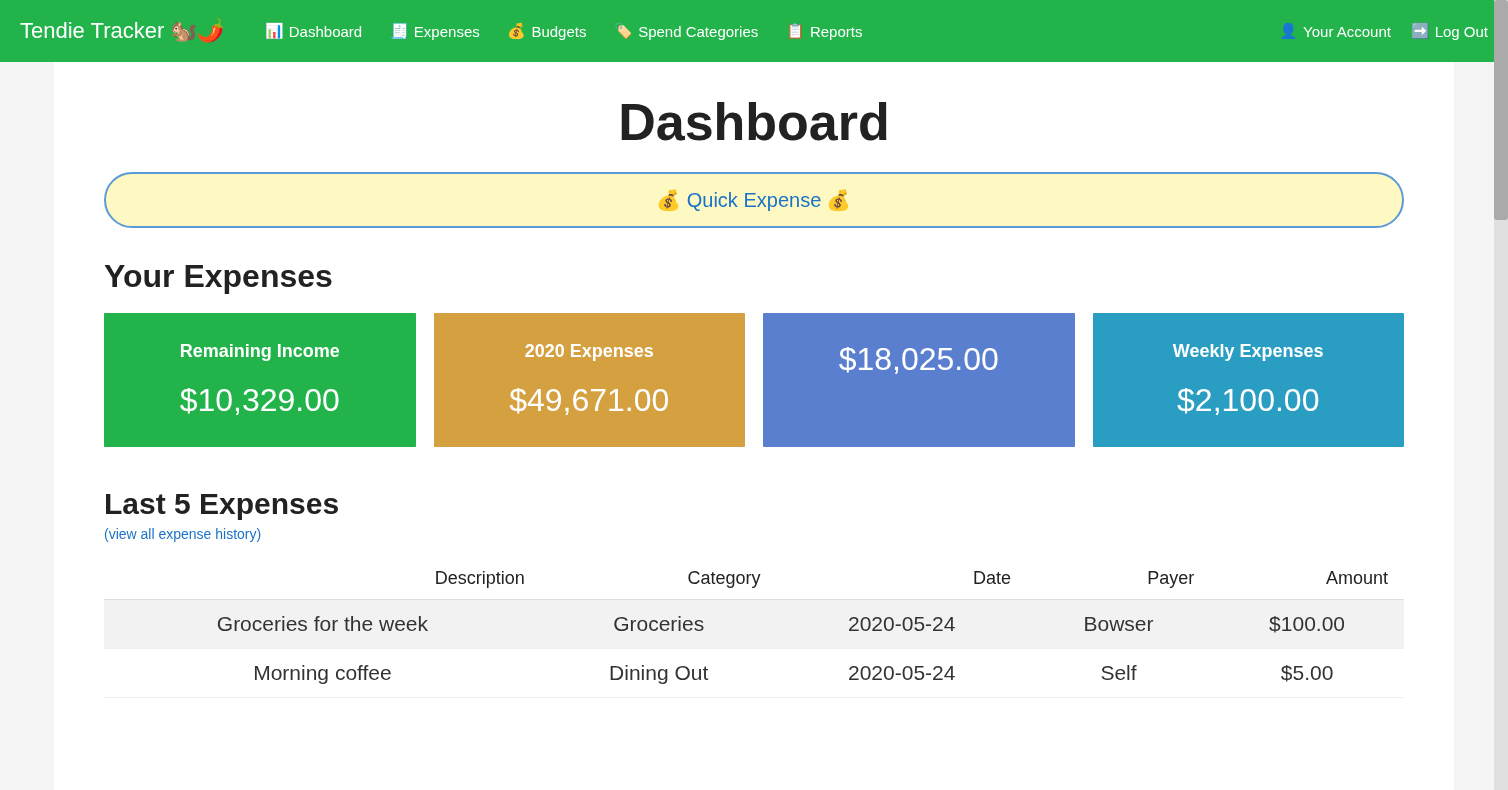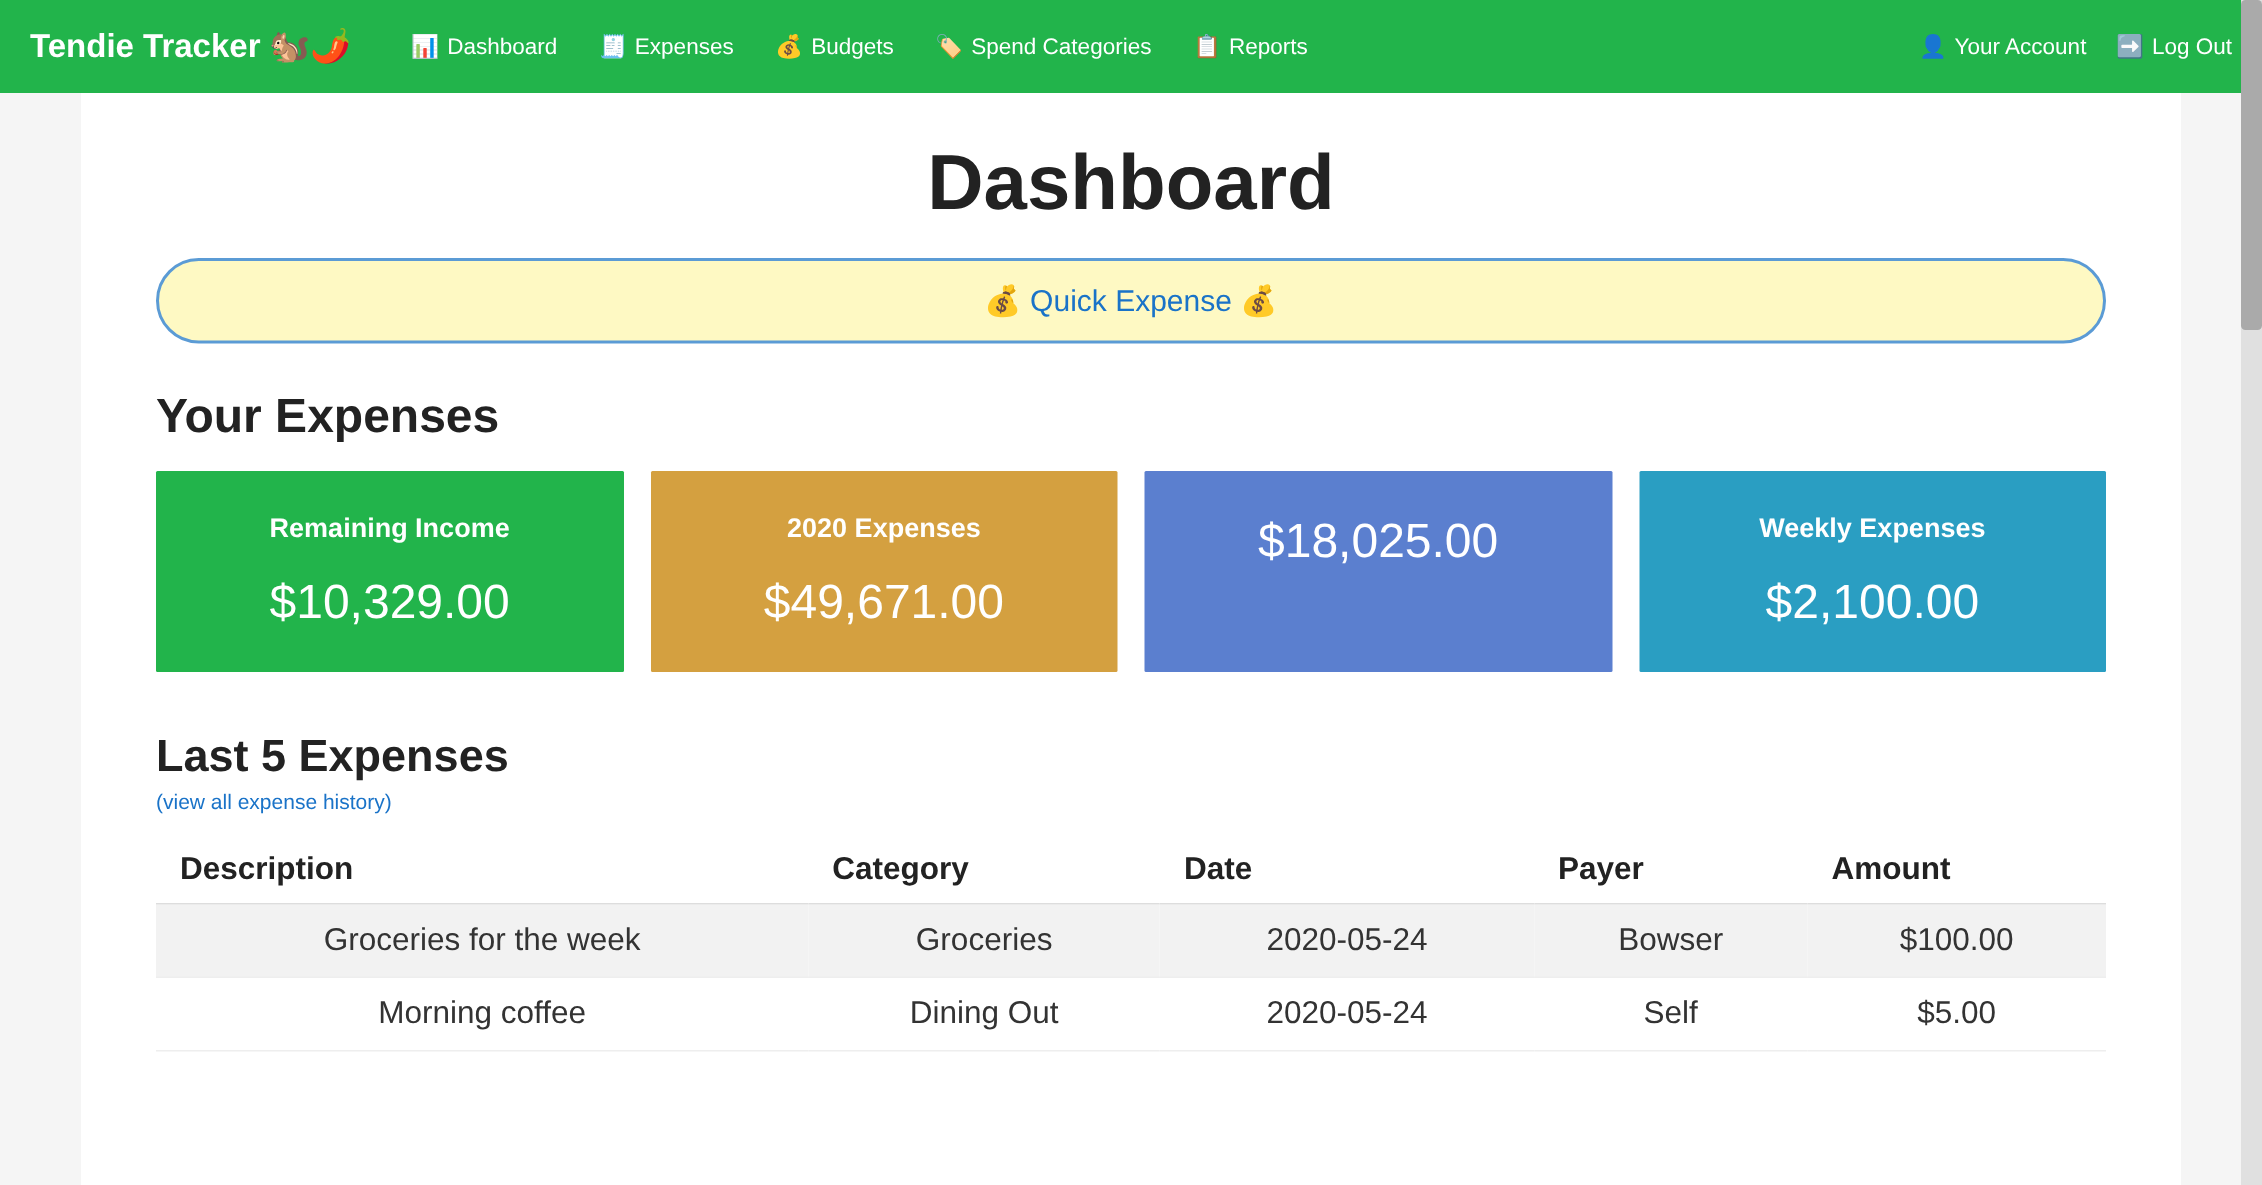--- a/index.html
+++ b/index.html
@@ -9,21 +9,21 @@
     nav {
       background: #22b44b;
       display: flex;
       align-items: center;
       padding: 0 20px;
       height: 62px;
       color: white;
     }
     .nav-brand {
       font-size: 22px;
-      font-weight: bold;
+      font-weight: normal;
       margin-right: 30px;
       white-space: nowrap;
       display: flex;
       align-items: center;
       gap: 6px;
     }
     .nav-links {
       display: flex;
       align-items: center;
       gap: 8px;
@@ -138,25 +138,25 @@
       display: inline-block;
       margin-bottom: 16px;
       cursor: pointer;
     }
 
     table {
       width: 100%;
       border-collapse: collapse;
     }
     thead th {
-      font-size: 21px;
-      font-weight: bold;
+      font-size: 18px;
+      font-weight: normal;
       color: #222;
       padding: 10px 16px;
-      text-align: left;
+      text-align: right;
       border-bottom: 1px solid #ddd;
     }
     tbody tr {
       border-bottom: 1px solid #eee;
     }
     tbody tr:nth-child(odd) {
       background: #f2f2f2;
     }
     tbody td {
       padding: 12px 16px;

